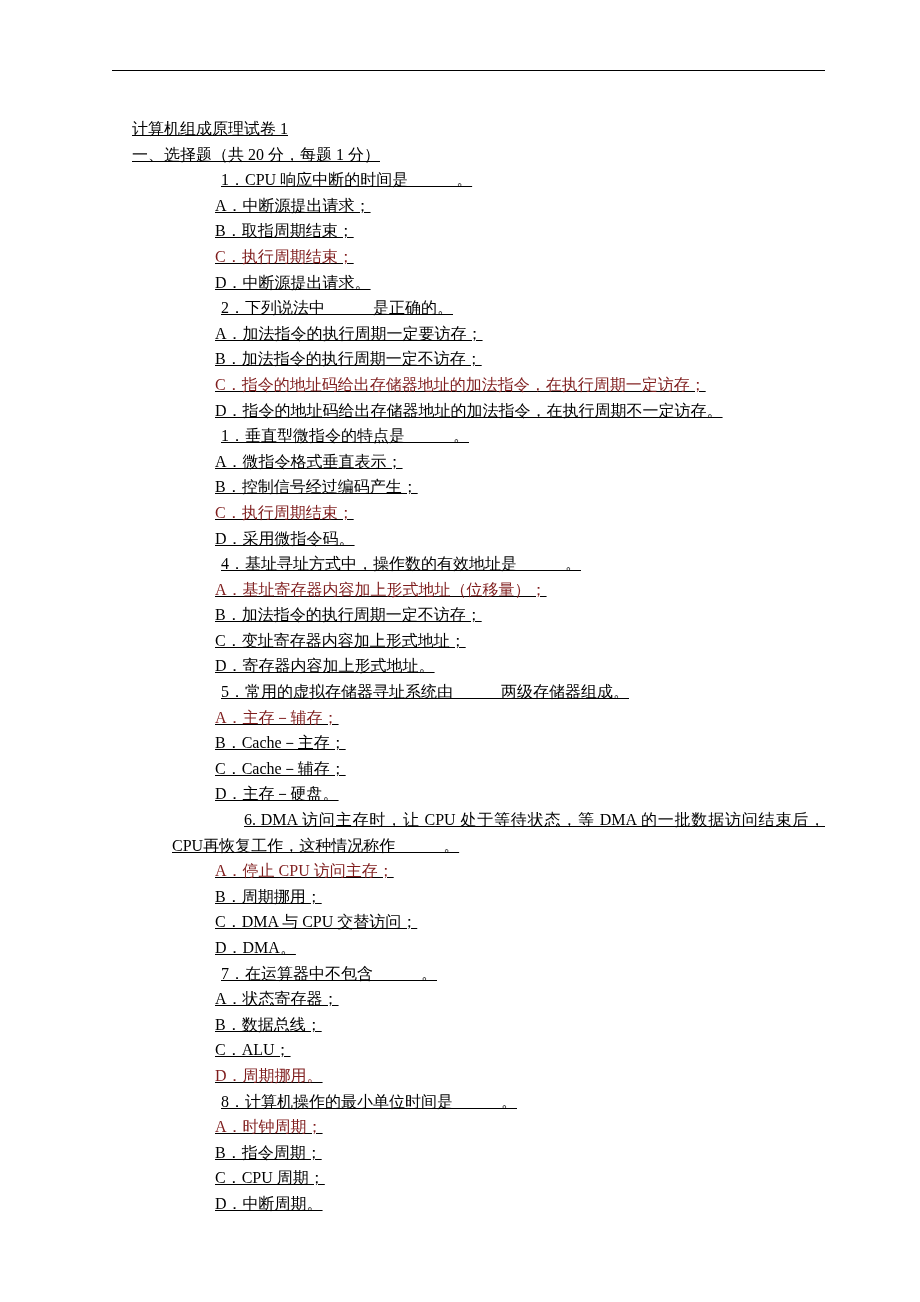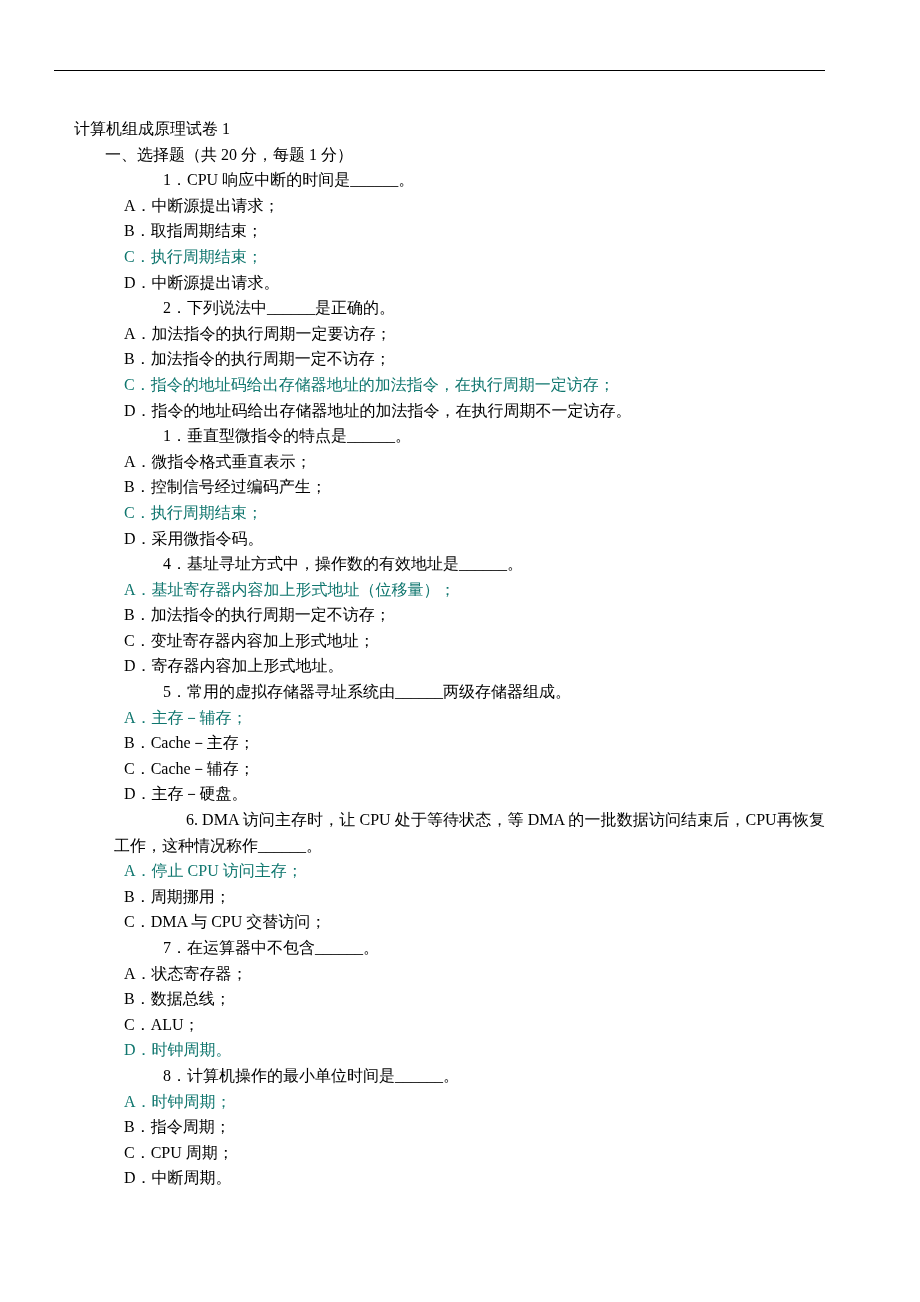--- a/index.html
+++ b/index.html
@@ -7,48 +7,49 @@
     background: #ffffff;
     font-family: "SimSun", "Songti SC", serif;
     font-size: 16px;
     color: #000;
     line-height: 1.6;
   }
   .page {
     width: 920px;
     min-height: 1302px;
     box-sizing: border-box;
-    padding: 70px 95px 0 54px;
+    padding: 70px 95px 0 112px;
     position: relative;
+    text-decoration: underline;
   }
   .hr-top {
     border: none;
     border-top: 1.5px solid #000;
     margin: 0 0 45px 0;
   }
   .line {
     text-align: justify;
   }
   .title {
     margin-left: 20px;
   }
   .section {
-    margin-left: 51px;
+    margin-left: 20px;
   }
   .question {
     margin-left: 109px;
   }
   .question-wrap {
     margin-left: 60px;
     text-indent: 0;
   }
   .option {
-    margin-left: 70px;
+    margin-left: 103px;
   }
-  .red { color: #0f766e; }
+  .red { color: #7f1d1d; }
 </style>
 </head>
 <body>
 
 <div class="page">
   <hr class="hr-top">
 
   <div class="line title">计算机组成原理试卷 1</div>
   <div class="line section">一、选择题（共 20 分，每题 1 分）</div>
 
@@ -75,24 +76,25 @@
       <div class="line option">D．寄存器内容加上形式地址。</div>
       <div class="line question">5．常用的虚拟存储器寻址系统由______两级存储器组成。</div>
       <div class="line option red">A．主存－辅存；</div>
       <div class="line option">B．Cache－主存；</div>
       <div class="line option">C．Cache－辅存；</div>
       <div class="line option">D．主存－硬盘。</div>
       <div class="line question-wrap" style="margin-left: 0px; padding-left: 60px; text-indent: 72px;">6. DMA 访问主存时，让 CPU 处于等待状态，等 DMA 的一批数据访问结束后，CPU再恢复工作，这种情况称作______。</div>
       <div class="line option red">A．停止 CPU 访问主存；</div>
       <div class="line option">B．周期挪用；</div>
       <div class="line option">C．DMA 与 CPU 交替访问；</div>
+      <div class="line option">D．DMA。</div>
       <div class="line question">7．在运算器中不包含______。</div>
       <div class="line option">A．状态寄存器；</div>
       <div class="line option">B．数据总线；</div>
       <div class="line option">C．ALU；</div>
-      <div class="line option red">D．时钟周期。</div>
+      <div class="line option red">D．周期挪用。</div>
       <div class="line question">8．计算机操作的最小单位时间是______。</div>
       <div class="line option red">A．时钟周期；</div>
       <div class="line option">B．指令周期；</div>
       <div class="line option">C．CPU 周期；</div>
       <div class="line option">D．中断周期。</div>
     </div>
 </div>
 
 </body></html>

